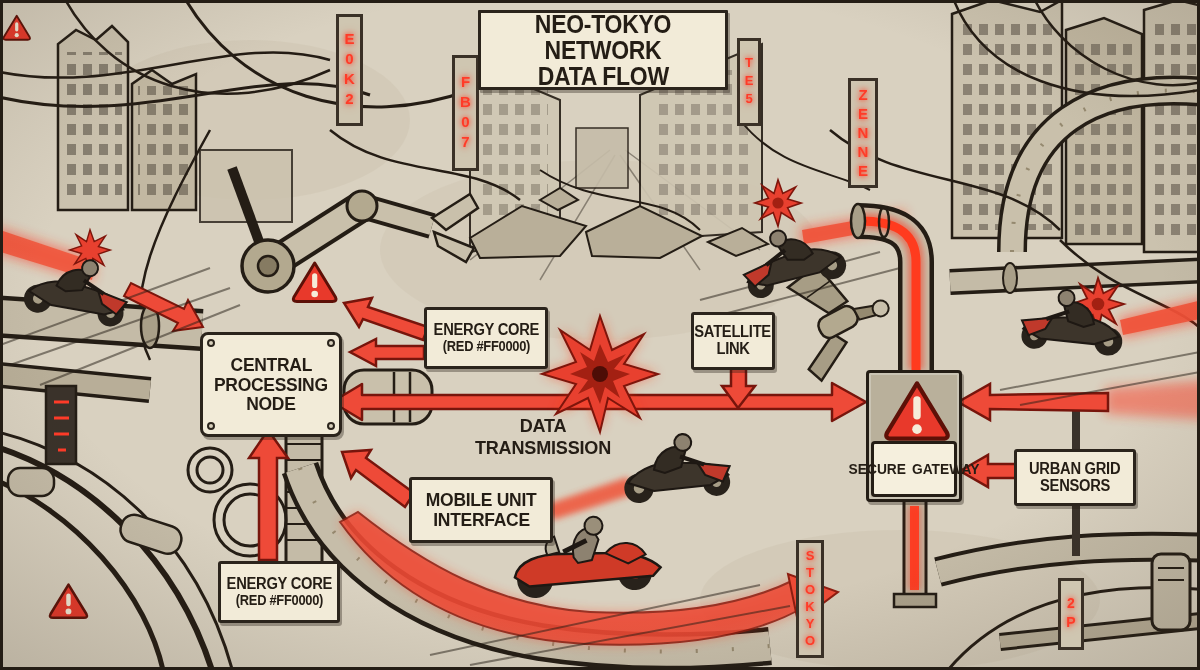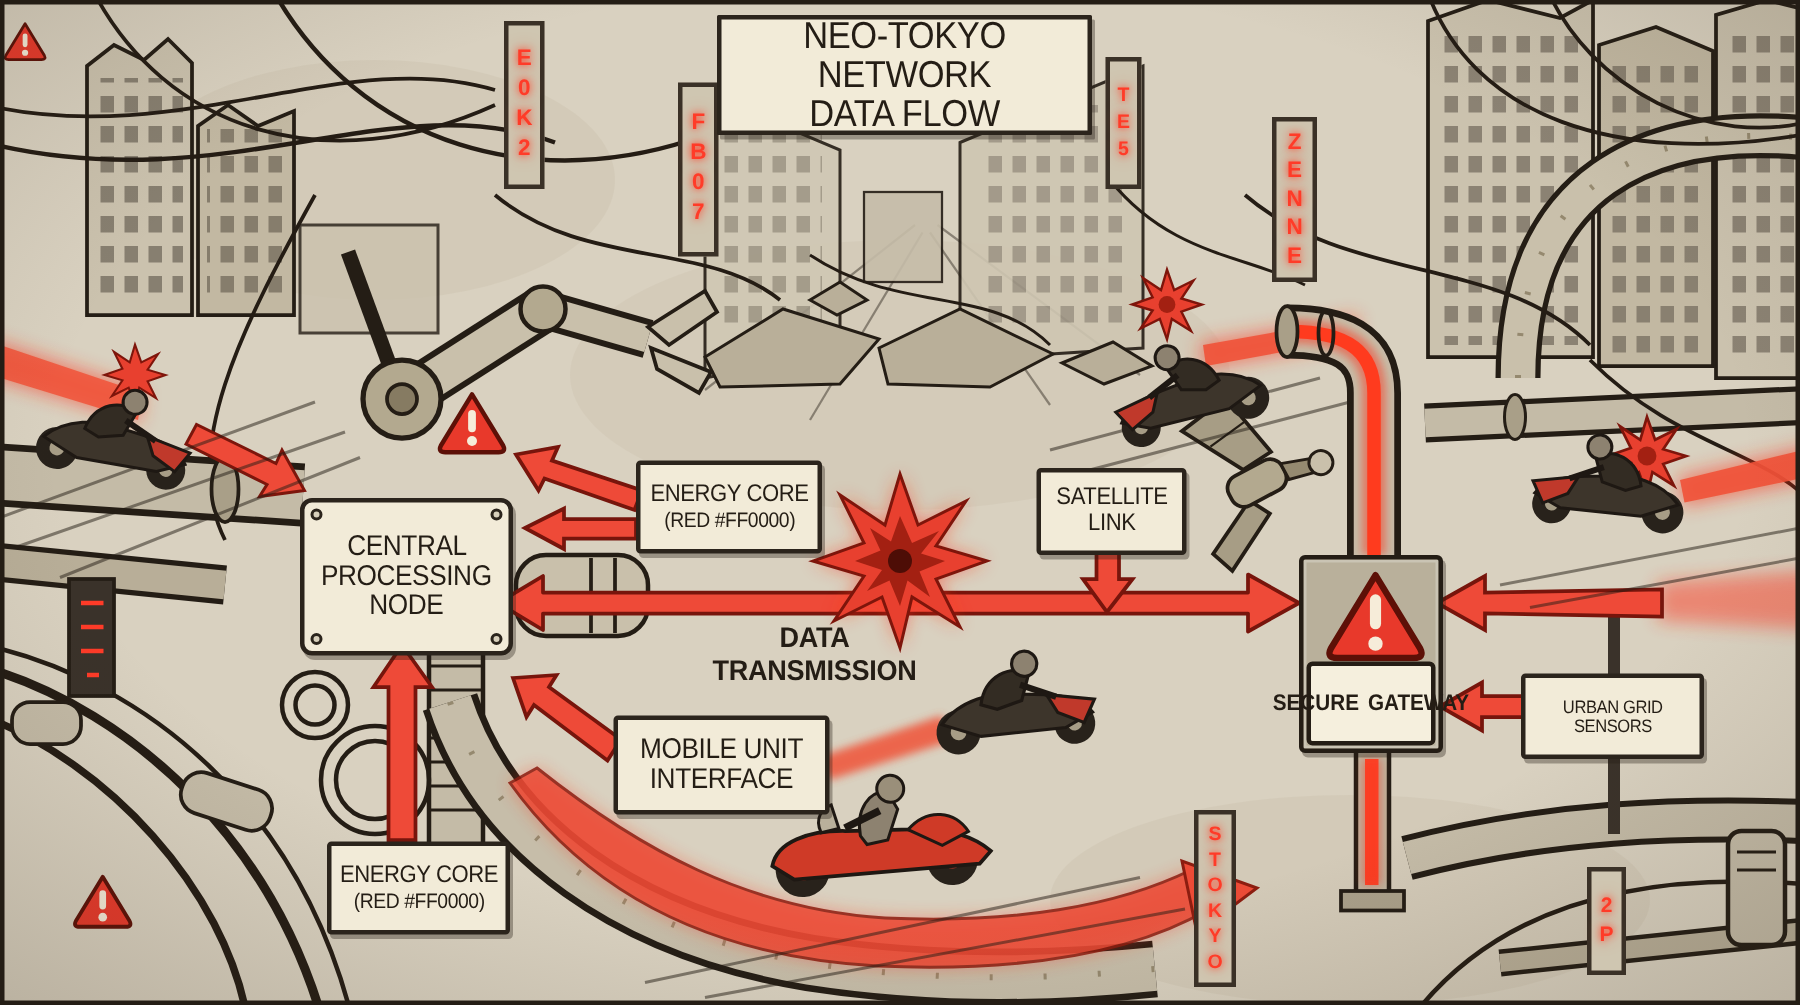--- a/index.html
+++ b/index.html
@@ -3,29 +3,29 @@
 <meta charset="utf-8">
 <style>
 *{margin:0;padding:0;box-sizing:border-box}
 html,body{width:1200px;height:670px;overflow:hidden;background:#d9d1c0}
 .scene{position:relative;width:1200px;height:670px;background:#d9d1c0;overflow:hidden;
   font-family:"Liberation Sans",sans-serif;color:#241d15}
 .bg{position:absolute;inset:0;z-index:0}
 
 .plate{position:absolute;background:#f2ebd8;border:3px solid #2b241c;border-radius:3px;
   display:flex;flex-direction:column;align-items:center;justify-content:center;text-align:center;
-  font-weight:normal;line-height:1.04;box-shadow:2px 3px 0 rgba(36,29,21,.35);z-index:6;letter-spacing:-.3px}
+  font-weight:bold;line-height:1.04;box-shadow:2px 3px 0 rgba(36,29,21,.35);z-index:6;letter-spacing:-.3px}
 .plate span{display:block;transform:scaleX(.92)}
 .title-box{left:478px;top:10px;width:250px;height:80px;font-size:25px;border-radius:1px}
 .cpn{left:200px;top:332px;width:142px;height:105px;font-size:19px;border-radius:8px}
 .ec-top{left:424px;top:307px;width:124px;height:62px;font-size:16px}
 .ec-top .sub,.ec-bot .sub{font-size:14px}
-.sat{left:691px;top:312px;width:100px;height:58px;font-size:16px}
+.sat{left:691px;top:312px;width:84px;height:58px;font-size:16px}
 .mui{left:409px;top:477px;width:144px;height:66px;font-size:19px}
-.ugs{left:1014px;top:449px;width:122px;height:57px;font-size:12px}
+.ugs{left:1014px;top:449px;width:122px;height:57px;font-size:16px}
 .ec-bot{left:218px;top:561px;width:122px;height:62px;font-size:16px}
 .rivet{position:absolute;width:8px;height:8px;border:2px solid #2b241c;border-radius:50%;background:#d8d0bc}
 .rivet.tl{left:4px;top:4px}.rivet.tr{right:4px;top:4px}.rivet.bl{left:4px;bottom:4px}.rivet.br{right:4px;bottom:4px}
 
 .flow-label{position:absolute;left:448px;top:415px;width:190px;text-align:center;font-weight:bold;
   font-size:19px;letter-spacing:-.2px;z-index:6;transform:scaleX(.95)}
 
 .gateway{position:absolute;left:866px;top:370px;width:96px;height:132px;z-index:6}
 .gw-metal{position:absolute;inset:0;background:#b9b09b;border:3px solid #241d15;border-radius:4px;
   box-shadow:inset 0 0 0 2px rgba(255,255,255,.25),2px 3px 0 rgba(36,29,21,.35)}

